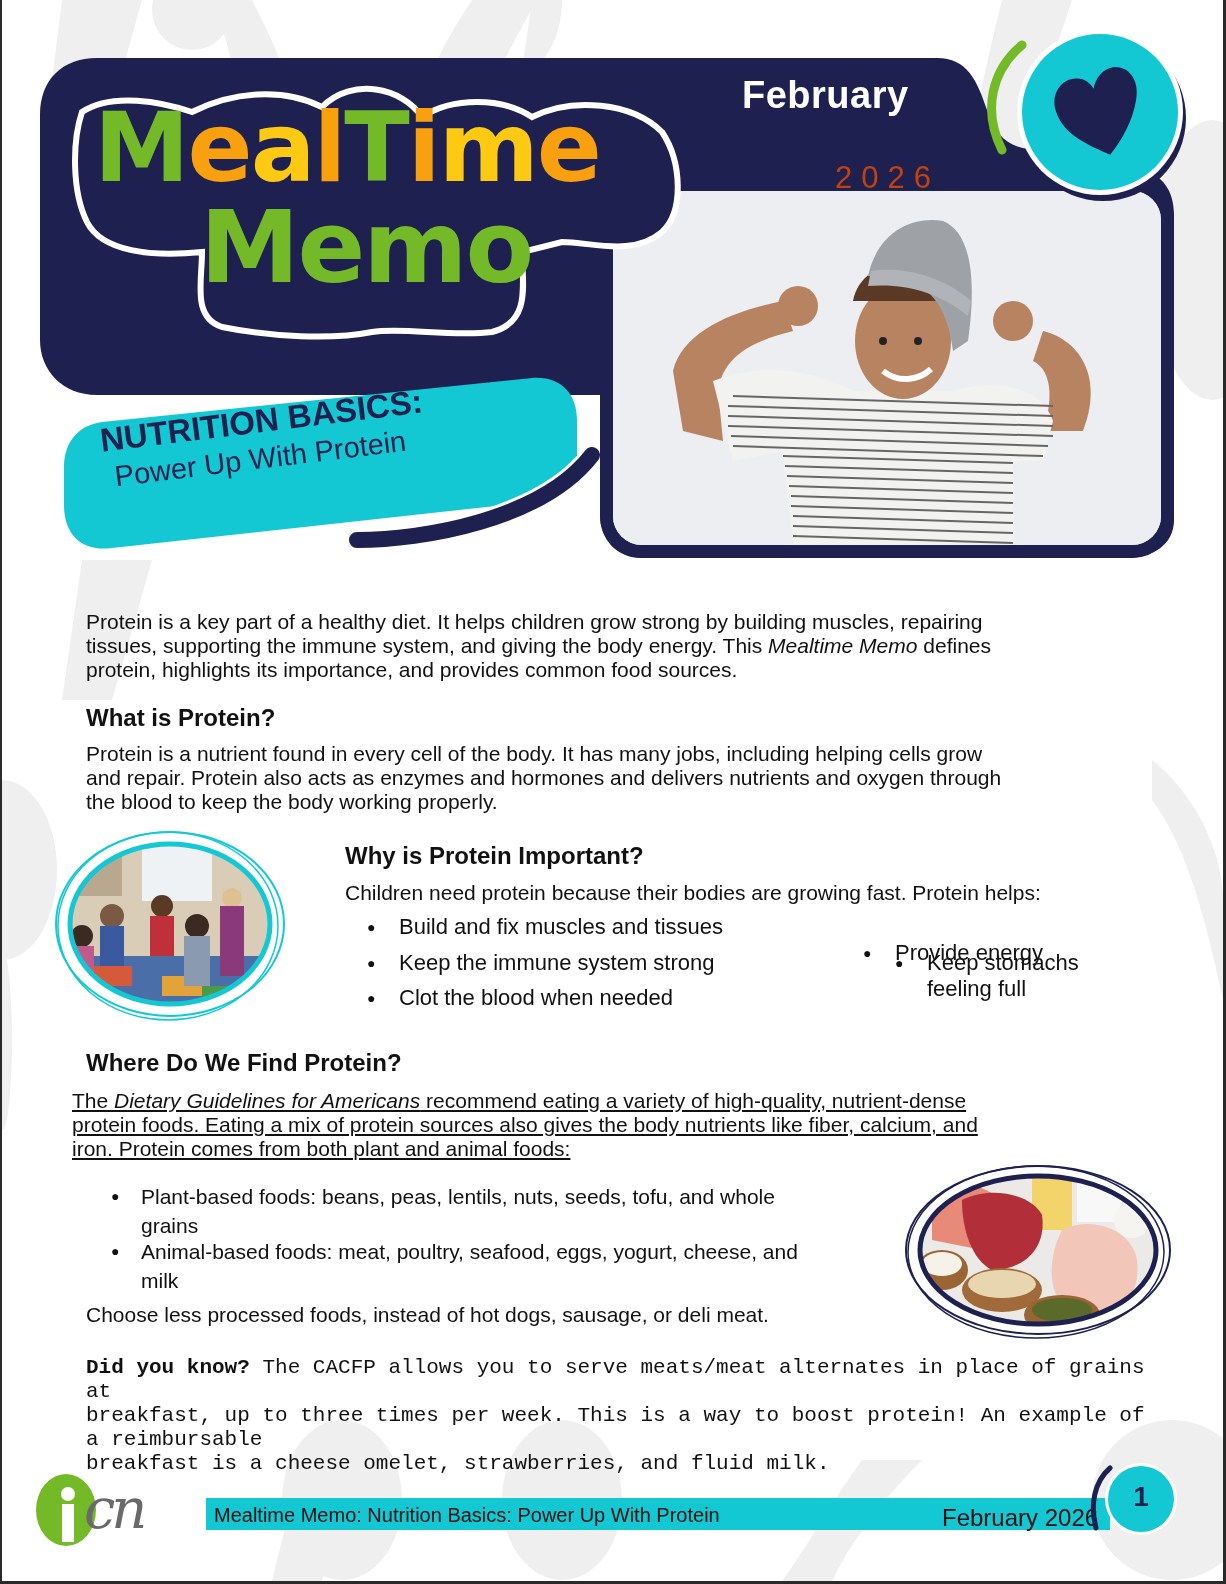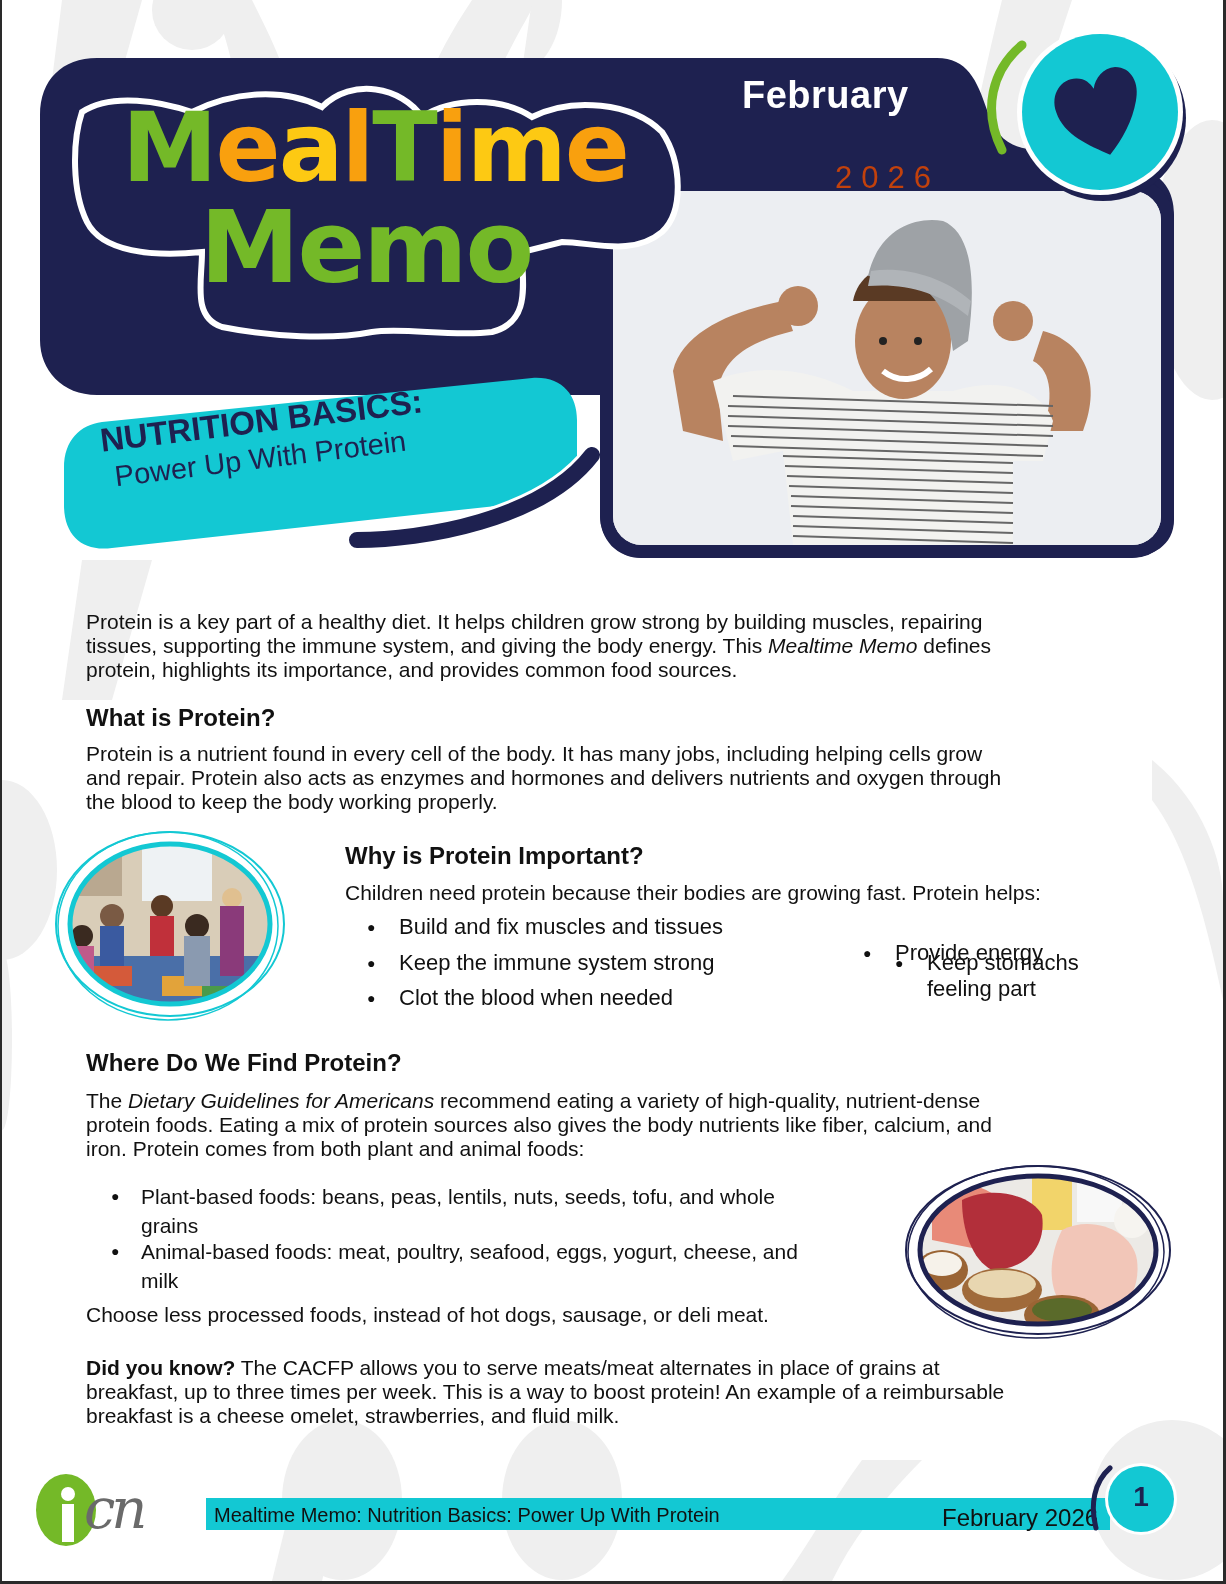--- a/index.html
+++ b/index.html
@@ -91,21 +91,21 @@
   </div>
 
   <div class="date-month">February</div>
   <div class="date-year">2026</div>
 
   <div class="layer" style="left:70px;top:82px;width:620px;height:260px;z-index:3;">
     <svg width="620" height="260">
       <path d="M10 30 C40 10 90 20 120 30 C160 10 210 5 250 25 C280 -5 330 5 350 35 C380 15 430 15 460 35 C500 15 560 20 590 50 C610 80 612 130 590 150 C560 175 520 160 490 160 L450 170 C450 200 460 240 420 250 C380 255 330 245 300 250 C260 258 200 255 150 245 C120 235 130 200 130 170 C80 175 30 170 15 140 C0 110 0 60 10 30 Z" fill="#1e2150" stroke="#fff" stroke-width="6"></path>
     </svg>
   </div>
-  <div class="logo-line" style="left:92px;top:98px;font-size:96px;line-height:100px;margin-left:28px;">
+  <div class="logo-line" style="left:92px;top:98px;font-size:96px;line-height:100px;">
     <span style="color:#74b928">M</span><span style="color:#f9a00e">e</span><span style="color:#fdc913">a</span><span style="color:#f9a00e">l</span><span style="color:#74b928">T</span><span style="color:#f9a00e">i</span><span style="color:#fdc913">m</span><span style="color:#f9a00e">e</span>
   </div>
   <div class="logo-line" style="left:198px;top:196px;font-size:100px;line-height:104px;color:#74b928;">Memo</div>
 
   <div class="banner-text">
     <div class="banner-title">NUTRITION BASICS:</div>
     <div class="banner-sub">Power Up With Protein</div>
   </div>
 
   <div class="photo-frame">
@@ -193,24 +193,24 @@
     </svg>
   </div>
 
   <div class="h2" style="left:343px;top:842px;">Why is Protein Important?</div>
   <div class="txt" style="left:343px;top:881px;">Children need protein because their bodies are growing fast. Protein helps:</div>
   <div class="bullet" style="left:397px;top:914px;">Build and fix muscles and tissues</div>
   <div class="bullet" style="left:397px;top:950px;">Keep the immune system strong</div>
   <div class="bullet" style="left:397px;top:985px;">Clot the blood when needed</div>
   <div class="bullet" style="left:893px;top:916px;margin-top:24px;">Provide energy</div>
   <div class="bullet" style="left:925px;top:950px;">Keep stomachs</div>
-  <div class="txt" style="left:925px;top:977px;font-size:22px;">feeling part</div>
+  <div class="txt" style="left:925px;top:977px;font-size:22px;">feeling full</div>
 
   <div class="h2" style="left:84px;top:1049px;">Where Do We Find Protein?</div>
-  <div class="txt" style="left:84px;top:1089px;width:1060px;">
+  <div class="txt" style="left:70px;top:1089px;width:1060px;text-decoration:underline;">
     <div><span>The </span><em>Dietary Guidelines for Americans</em><span> recommend eating a variety of high-quality, nutrient-dense</span></div>
     <div>protein foods. Eating a mix of protein sources also gives the body nutrients like fiber, calcium, and</div>
     <div>iron. Protein comes from both plant and animal foods:</div>
   </div>
   <div class="bullet bullet-sm" style="left:139px;top:1170px;font-size:21px;line-height:29px;margin-top:12px;">
     <div>Plant-based foods: beans, peas, lentils, nuts, seeds, tofu, and whole</div>
     <div>grains</div>
   </div>
   <div class="bullet bullet-sm" style="left:139px;top:1237px;font-size:21px;line-height:29px;">
     <div>Animal-based foods: meat, poultry, seafood, eggs, yogurt, cheese, and</div>
@@ -239,21 +239,21 @@
         <ellipse cx="100" cy="124" rx="34" ry="14" fill="#e8d6b0"></ellipse>
         <ellipse cx="160" cy="155" rx="38" ry="20" fill="#9a6434"></ellipse>
         <ellipse cx="160" cy="150" rx="30" ry="12" fill="#5a6a2a"></ellipse>
         <ellipse cx="40" cy="110" rx="26" ry="20" fill="#9a6434"></ellipse>
         <ellipse cx="40" cy="104" rx="20" ry="12" fill="#f6f2ea"></ellipse>
       </g>
       <ellipse cx="136" cy="90" rx="118" ry="74" fill="none" stroke="#1e2150" stroke-width="5"></ellipse>
     </svg>
   </div>
 
-  <div class="txt" style="left:84px;top:1356px;width:1070px;">
+  <div class="txt" style="left:84px;top:1356px;width:1070px;font-family:Liberation Mono, monospace;">
     <div><strong>Did you know?</strong><span> The CACFP allows you to serve meats/meat alternates in place of grains at</span></div>
     <div>breakfast, up to three times per week. This is a way to boost protein! An example of a reimbursable</div>
     <div>breakfast is a cheese omelet, strawberries, and fluid milk.</div>
   </div>
 
   <div class="layer" style="left:30px;top:1470px;width:140px;height:80px;z-index:3;">
     <svg width="140" height="80" viewBox="0 0 140 80">
       <ellipse cx="34" cy="40" rx="30" ry="36" fill="#74b928"></ellipse>
       <rect x="30" y="34" width="12" height="38" fill="#fff"></rect>
       <circle cx="36" cy="24" r="7" fill="#fff"></circle>

